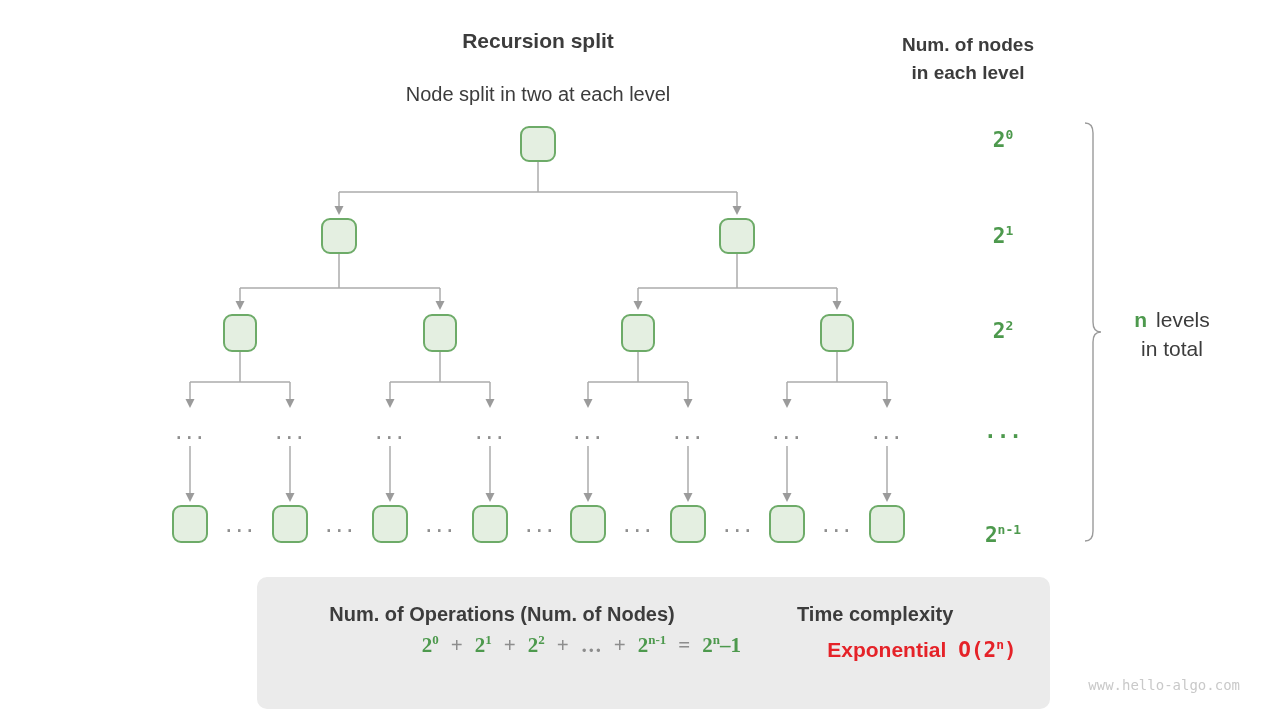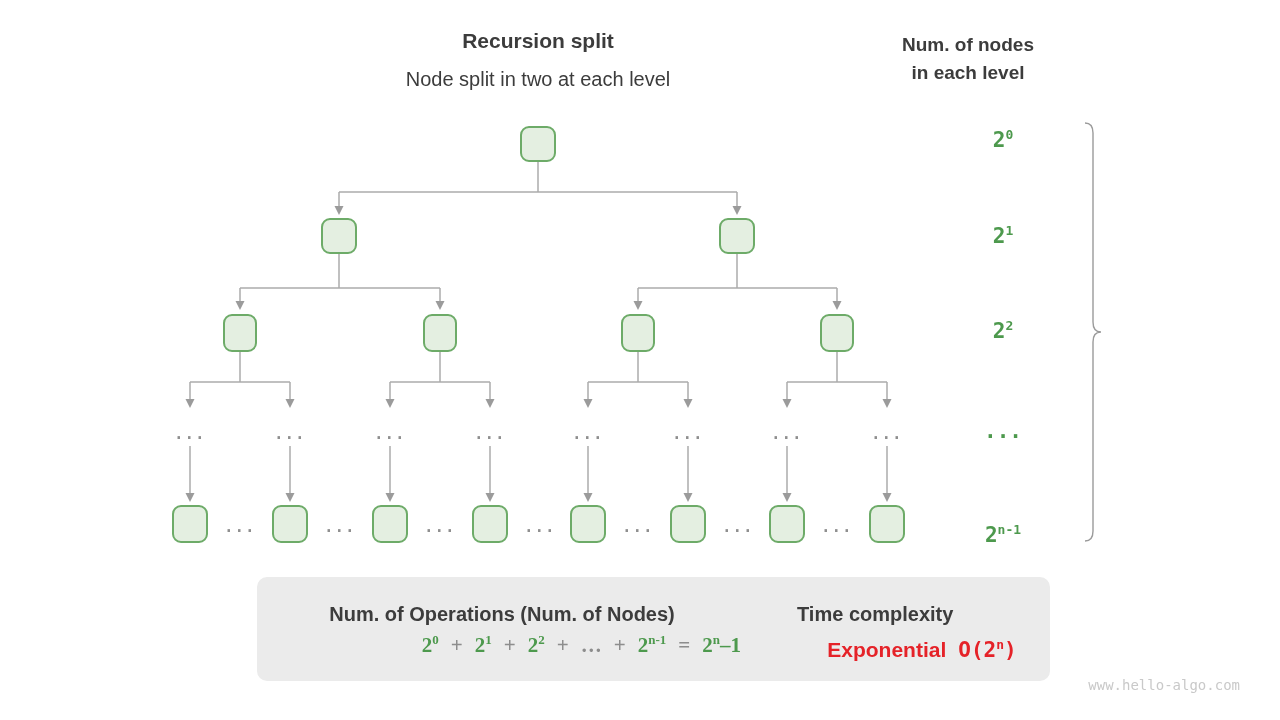--- a/index.html
+++ b/index.html
@@ -39,21 +39,21 @@
     font-size:21px; color:var(--green_text); white-space:nowrap;
   }
   .level-label .sup, .tok .sup, .oh .sup{
     font-size:13px; position:relative; top:-8px; letter-spacing:0;
   }
   
   .brace-label{font-size:21px; text-align:center; line-height:29px; white-space:nowrap;}
   .brace-label .n{color:var(--green_text); font-weight:bold; margin-right:9px;}
   
   .summary-box{
-    position:absolute; left:257px; top:577px; width:793px; height:104px;
+    position:absolute; left:257px; top:577px; width:793px; height:132px;
     background:var(--box_bg); border-radius:10px;
   }
   .ops-title{position:absolute; left:0; top:26px; width:490px; text-align:center;
     font-size:20px; font-weight:bold; white-space:nowrap;}
   .formula{position:absolute; left:0; top:56px; width:490px; text-align:right; white-space:nowrap;
     font-family:Liberation Serif, serif; font-weight:bold; font-size:21px;}
   .tok{margin:0 6px; color:var(--green_text);}
   .tok.gray{color:var(--op_gray);}
   .result-title{position:absolute; left:540px; top:26px; width:250px; 
     font-size:20px; font-weight:bold; white-space:nowrap;}
@@ -64,21 +64,21 @@
     position:absolute; right:40px; top:677px;
     font-family:"DejaVu Sans Mono",monospace; font-size:14px; color:var(--watermark); white-space:nowrap;
   }
 </style>
 </head>
 <body>
 
 <div class="canvas">
 
   <div class="abs title ctr" style="left:538px; top:41px;">Recursion split</div>
-  <div class="abs subtitle ctr" style="left:538px; top:79px;">Node split in two at each level</div>
+  <div class="abs subtitle ctr" style="left:538px; top:94px;">Node split in two at each level</div>
 
   <div class="abs right-header ctr" style="left:968px; top:59px;">
     <div>Num. of nodes</div>
     <div>in each level</div>
   </div>
 
   <svg id="tree-svg" viewBox="0 0 1280 720">
       <line x1="538" y1="162" x2="538" y2="192" stroke="#ababab" stroke-width="1.5"></line>
       <line x1="339" y1="192" x2="737" y2="192" stroke="#ababab" stroke-width="1.5"></line>
       <line x1="339" y1="192" x2="339" y2="207" stroke="#ababab" stroke-width="1.5"></line>
@@ -176,20 +176,24 @@
       <div class="level-label" style="left: 1003px; top: 236px;"><span>2</span><span class="sup">1</span></div>
       <div class="level-label" style="left: 1003px; top: 331px;"><span>2</span><span class="sup">2</span></div>
       <div class="level-label" style="left: 1003px; top: 431px;"><span>...</span></div>
       <div class="level-label" style="left: 1003px; top: 499px; margin-top: 36px;"><span>2</span><span class="sup">n-1</span></div>
     </div>
 
   <svg class="abs" style="left:1075px; top:115px;" width="40" height="440" viewBox="0 0 40 440">
     <path d="M10 8 Q18 8 18 18 L18 207 Q18 217 26 217 Q18 217 18 227 L18 416 Q18 426 10 426" fill="none" stroke="#9b9b9b" stroke-width="1.4"></path>
   </svg>
 
+  <div class="abs brace-label ctr" style="left:1172px; top:334px;">
+    <div><span class="n">n</span><span>levels</span></div>
+    <div>in total</div>
+  </div>
 
   <div class="summary-box">
     <div class="ops-title">Num. of Operations (Num. of Nodes)</div>
     <div class="formula" id="formula"><span class="tok"><span>2</span><span class="sup">0</span></span><span class="tok gray"><span>+</span></span><span class="tok"><span>2</span><span class="sup">1</span></span><span class="tok gray"><span>+</span></span><span class="tok"><span>2</span><span class="sup">2</span></span><span class="tok gray"><span>+</span></span><span class="tok gray"><span>…</span></span><span class="tok gray"><span>+</span></span><span class="tok"><span>2</span><span class="sup">n-1</span></span><span class="tok gray"><span>=</span></span><span class="tok"><span>2</span><span class="sup">n</span><span>–1</span></span></div>
 
     <div class="result-title">Time complexity</div>
     <div class="result-line">
       <span>Exponential</span><span class="oh"><span>O(2</span><span class="sup">n</span><span>)</span></span>
     </div>
   </div>

